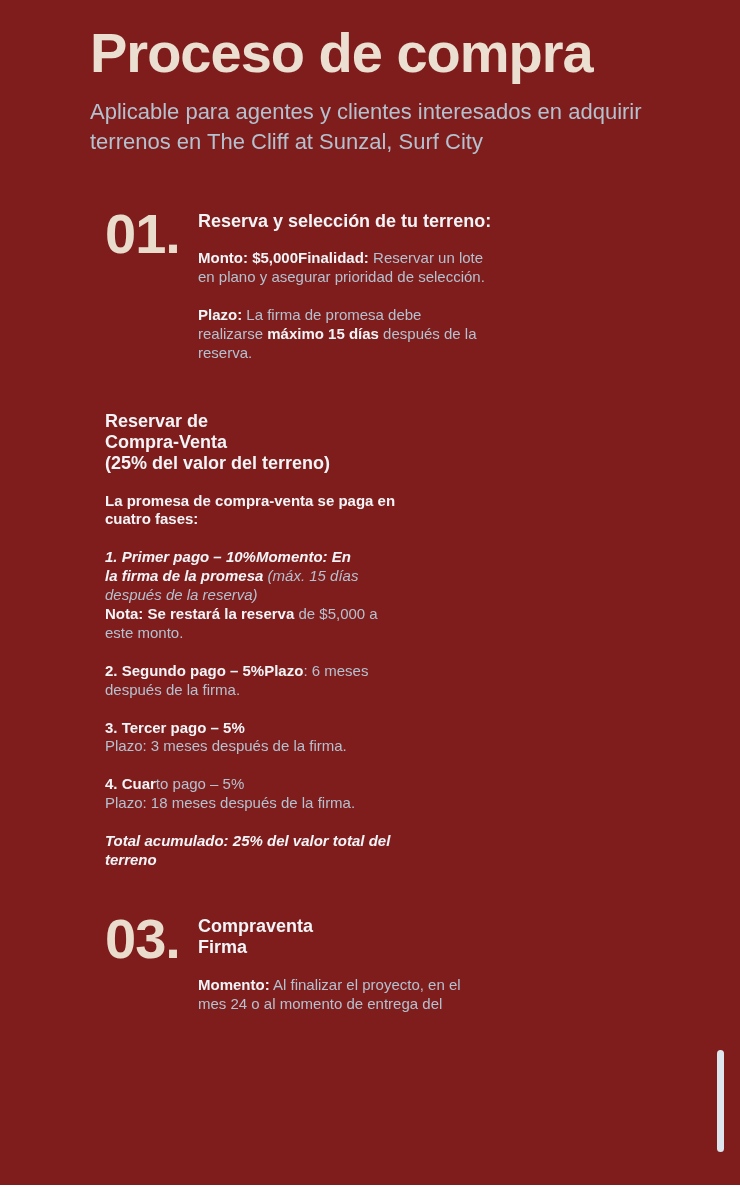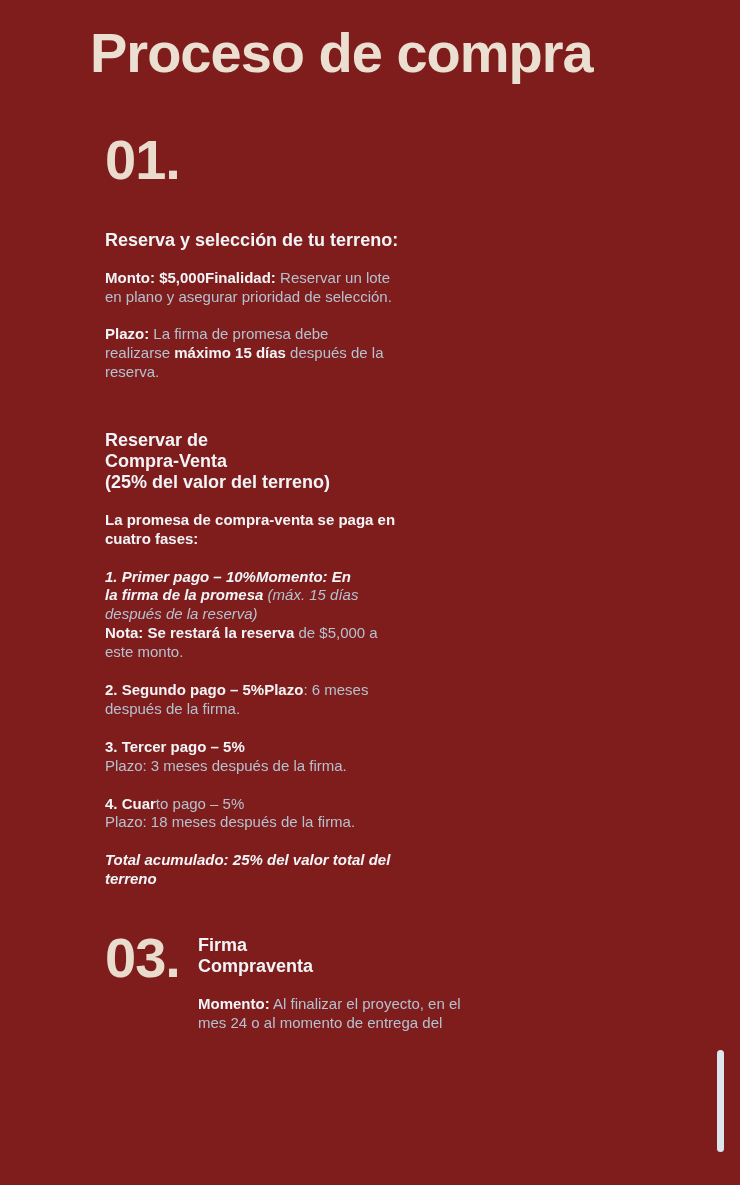--- a/index.html
+++ b/index.html
@@ -23,21 +23,21 @@
   }
   .subtitle{
     margin:14px 0 0 0;
     font-size:22px;
     line-height:1.36;
     color:#b4c1ce;
     max-width:585px;
   }
   
   .step{display:flex;padding-left:105px;}
-  .step-1{margin-top:52px;flex-direction:column;}
+  .step-1{margin-top:52px;}
   .step-2{margin-top:46px;}
   .step-3{margin-top:44px;}
   .num{
     width:93px;
     flex:0 0 93px;
     font-size:56px;
     font-weight:800;
     line-height:0.9;
     color:#e9dccd;
     letter-spacing:-1px;
@@ -84,20 +84,21 @@
     background:#dde6ee;
   }
 </style>
 </head>
 <body>
 
 <div class="page">
 
   <div class="header">
     <h1 class="title">Proceso de compra</h1>
+    <p class="subtitle">Aplicable para agentes y clientes interesados en adquirir terrenos en The Cliff at Sunzal, Surf City</p>
   </div>
 
   <div class="step step-1">
     <div class="num">01.</div>
     <div class="content">
       <h2 class="h2">Reserva y selección de tu terreno:</h2>
       <p class="para"><span class="b">Monto: $5,000</span><span class="b">Finalidad:</span><span> Reservar un lote</span><br><span>en plano y asegurar prioridad de selección.</span></p>
       <p class="para"><span class="b">Plazo:</span><span> La firma de promesa debe</span><br><span>realizarse </span><span class="b">máximo 15 días</span><span> después de la</span><br><span>reserva.</span></p>
     </div>
   </div>
@@ -115,22 +116,22 @@
       <p class="para"><span class="b">3. Tercer pago – 5%</span><br><span>Plazo: 3 meses después de la firma.</span></p>
       <p class="para"><span class="b">4. Cuar</span><span>to pago – 5%</span><br><span>Plazo: 18 meses después de la firma.</span></p>
       <p class="para total"><span>Total acumulado: 25% del valor total del</span><br><span>terreno</span></p>
     </div>
   </div>
 
   <div class="step step-3">
     <div class="num">03.</div>
     <div class="content">
       <h2 class="h2">
+          <span class="hline">Compraventa</span>
           <span class="hline">Firma</span>
-          <span class="hline">Compraventa</span>
         </h2>
       <p class="para"><span class="b">Momento:</span><span> Al finalizar el proyecto, en el</span><br><span>mes 24 o al momento de entrega del</span><br><br><br></p>
     </div>
   </div>
 
   <div class="scroll-thumb"></div>
 
 </div>
 
 </body></html>

